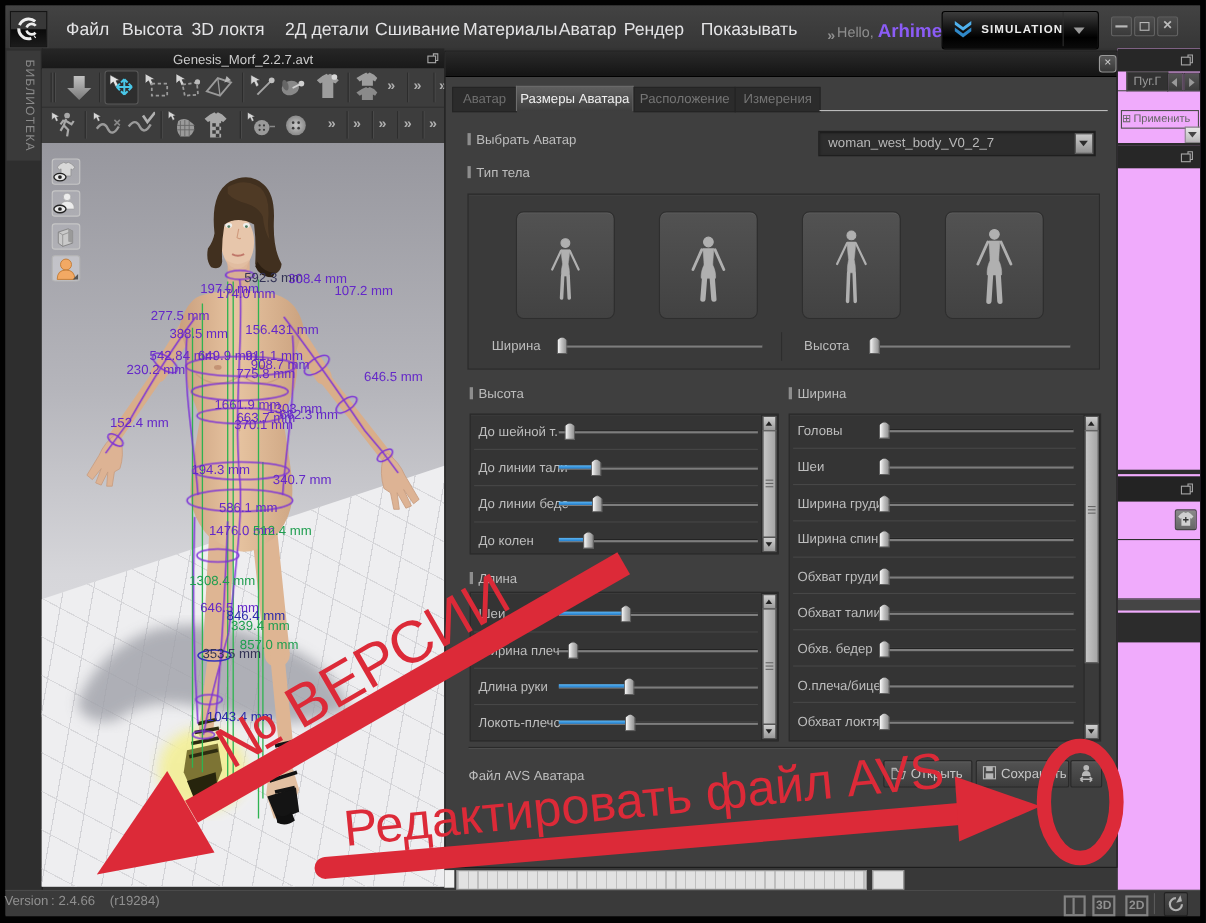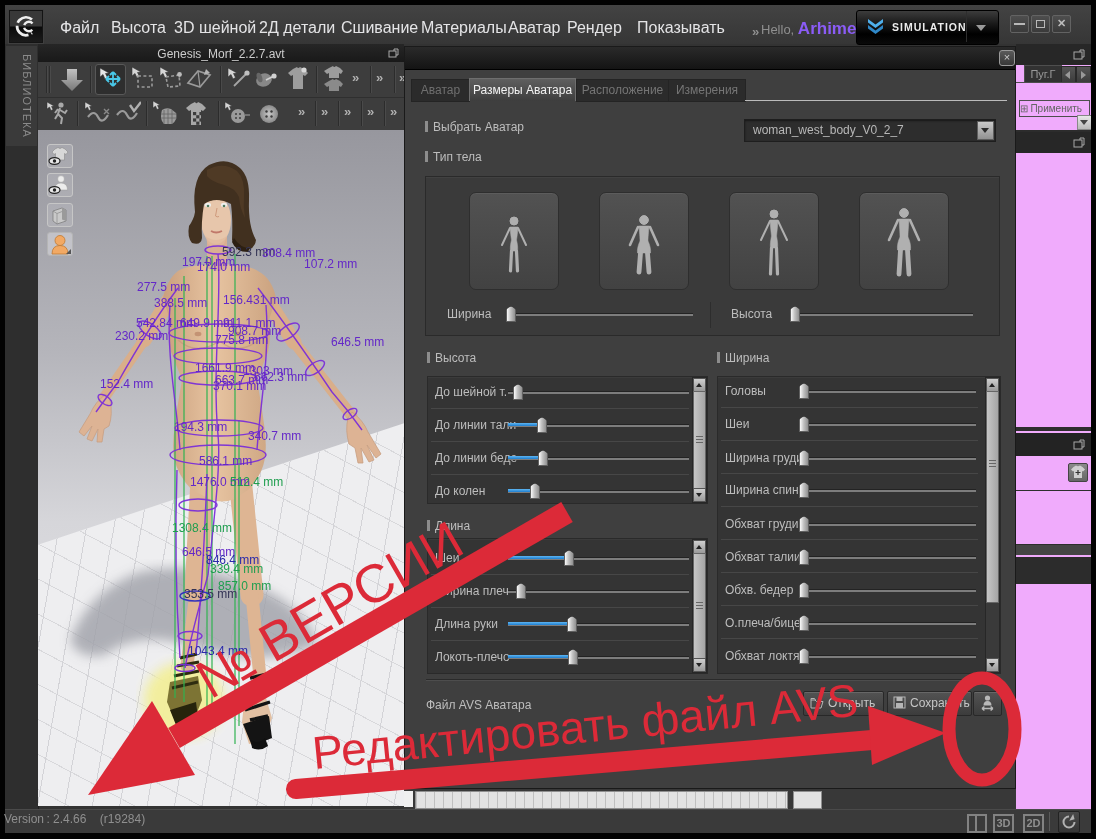--- a/index.html
+++ b/index.html
@@ -29,21 +29,21 @@
 <div class="abs" id="logo" style="left:9px;top:10px;width:32px;height:31px;background:linear-gradient(#383838 48%,#0a0a0a 52%,#1b1b1b);border:1px solid #141414;box-shadow:0 0 0 1px #3f3f3f">
 <svg width="32" height="31" viewBox="0 0 32 31">
 <g fill="none" stroke="#ededed">
 <path d="M22 8.5 A9 9 0 1 0 22 22" stroke-width="2.7" stroke-dasharray="17 3"></path>
 <path d="M22.5 12.4 A4.8 4.8 0 1 0 22.5 18.6" stroke-width="2.4" stroke-dasharray="10 2.5"></path>
 </g>
     </svg></div>
 <div class="abs" style="top:19px;height:16px;left:0;width:1096px;font-size:16px;color:#e4e4e6">
 <span class="abs" style="left:60px">Файл</span>
 <span class="abs" style="left:111px">Высота</span>
-<span class="abs" style="left:174px">3D шейной</span>
+<span class="abs" style="left:174px">3D локтя</span>
 <span class="abs" style="left:259px">2Д детали</span>
 <span class="abs" style="left:341px">Сшивание</span>
 <span class="abs" style="left:421px">Материалы</span>
 <span class="abs" style="left:508px">Аватар</span>
 <span class="abs" style="left:567px">Рендер</span>
 <span class="abs" style="left:637px">Показывать</span>
 </div>
 <div class="abs" style="left:752px;top:24px;font-size:13px;color:#909090;font-weight:bold">»</div>
 <div class="abs" style="left:761px;top:19px;font-size:13px;color:#8f8f8f">Hello, <b style="color:#8b5cf6;font-size:17px">Arhimed</b></div>
 

